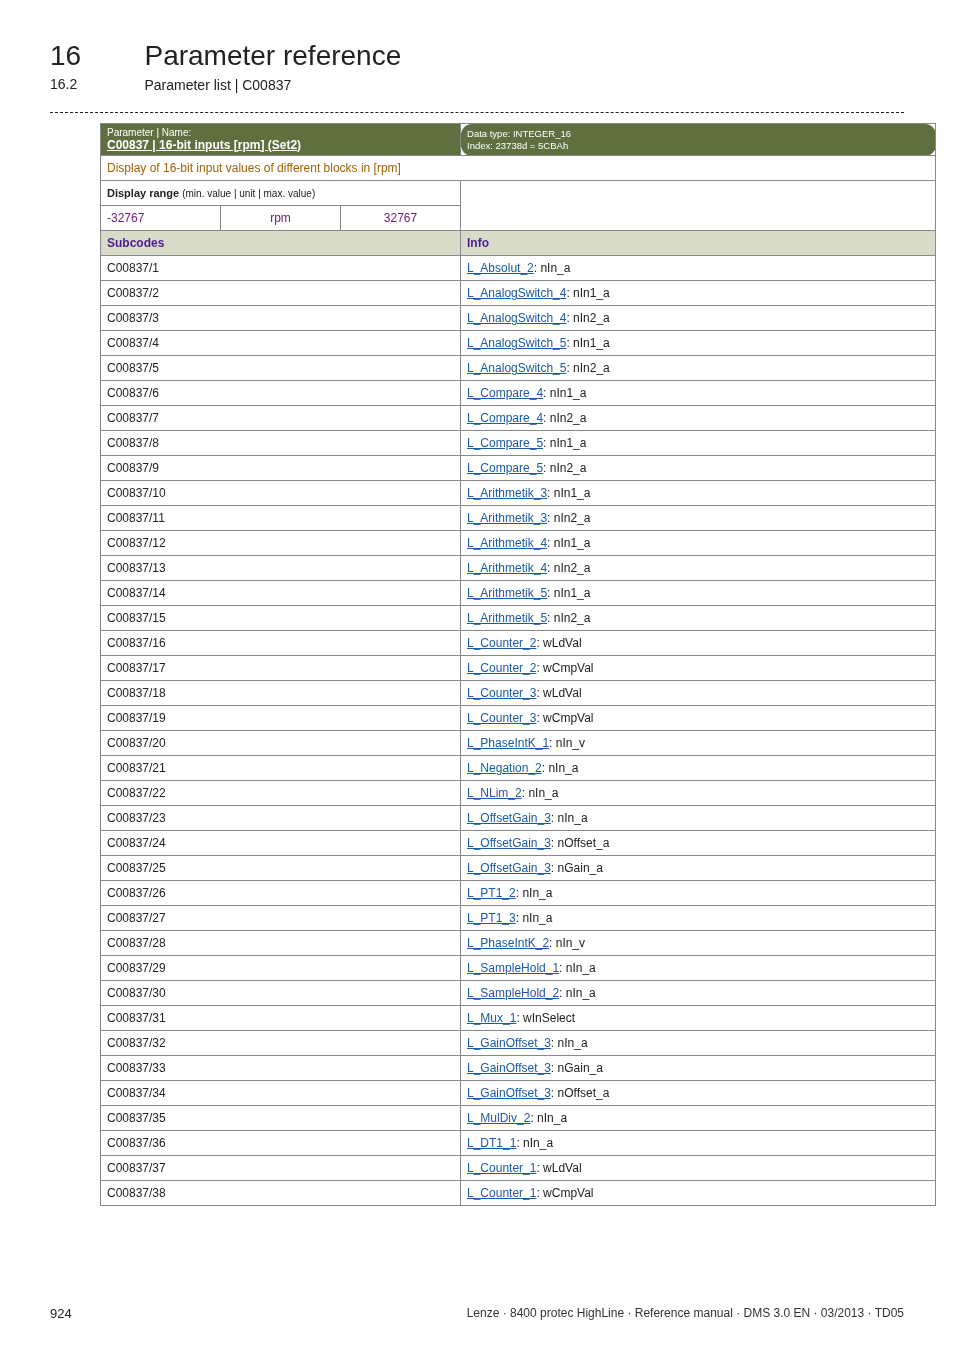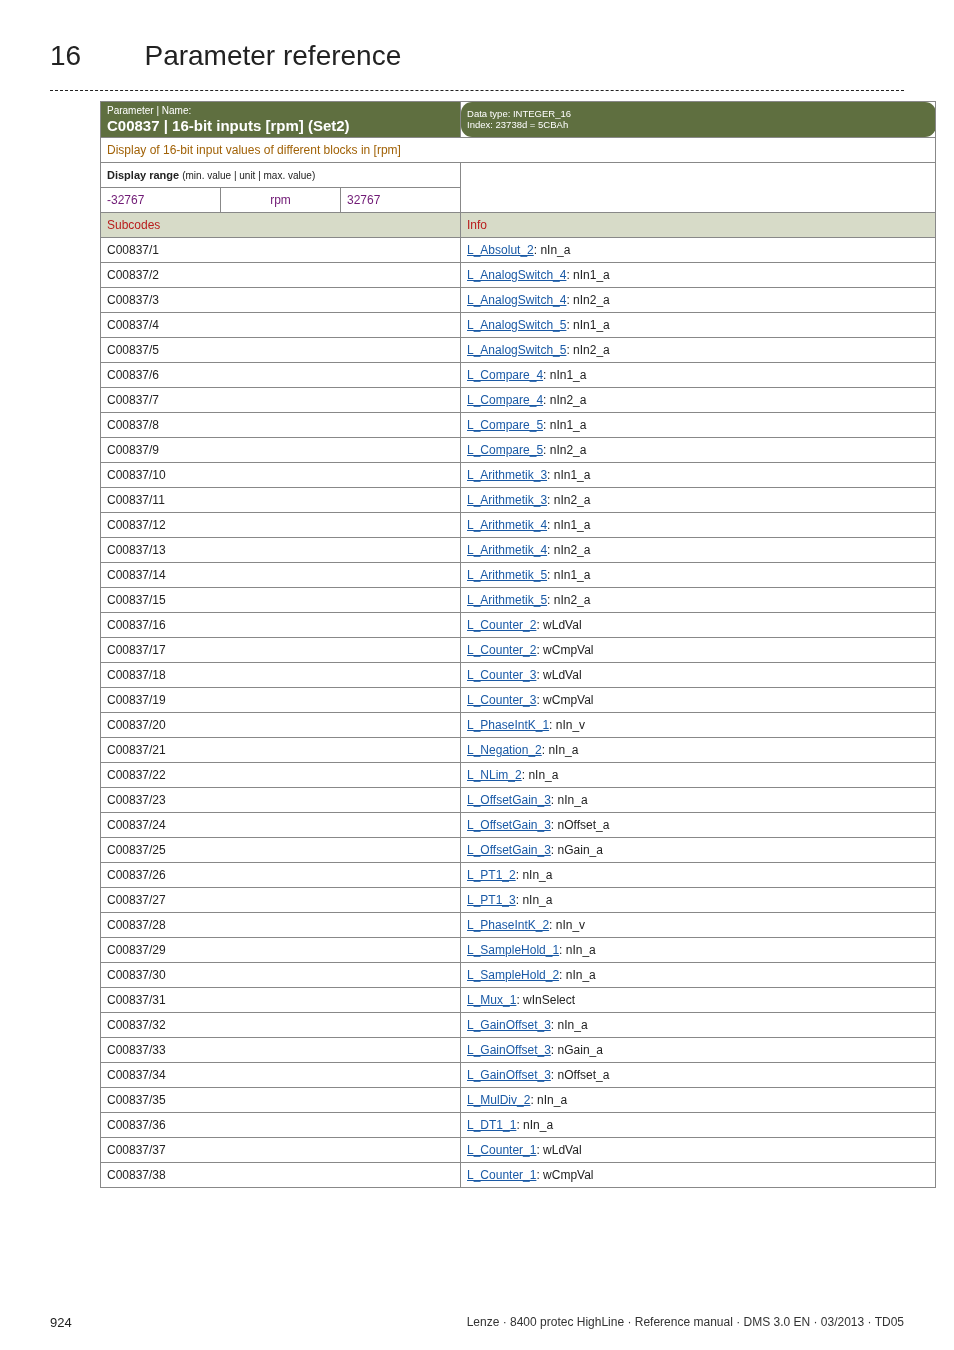--- a/index.html
+++ b/index.html
@@ -79,21 +79,22 @@
   .hdrrow td {
     background: #5f6f40;
     color: #fff;
   }
   .hdrrow .left {
     font-size: 10px;
     line-height: 1.15;
   }
   .hdrrow .left .pname {
     font-weight: 600;
-    font-size: 15px;
+    font-size: 12px;
+    text-decoration: underline;
   }
   .hdrrow .right {
     font-size: 9.5px;
     text-align: left;
     line-height: 1.2;
     border-radius: 11px;
   }
   .descrow td {
     background: #fff;
     color: #a16207;
@@ -108,49 +109,53 @@
   .disprange .lbl .sm {
     font-weight: 400;
     font-size: 10px;
   }
   .rangerow td {
     background: #fff;
     color: #701a75;
     text-align: left;
   }
   .rangerow td.center { text-align: center; }
-  .rangerow td.right { text-align: left; }
+  .rangerow td.right { text-align: center; }
   .subhdr td {
     background: #d7dbc8;
-    font-weight: 400;
-    color: #b91c1c;
+    font-weight: 700;
+    color: #4c1d95;
   }
   .link {
     color: #1a5aa6;
     text-decoration: underline;
   }
   .footer {
     position: absolute;
-    bottom: 20px;
+    bottom: 29px;
     left: 50px;
     right: 50px;
     font-size: 11px;
     color: #222;
   }
   .footer .pnum { font-size: 13px; }
   .footer .ftxt { float: right; font-size: 12px; color: #333; }
 </style>
 </head>
 <body>
 
 <div class="page">
 
   <div>
     <span class="chapnum">16</span>
     <span class="chaptitle">Parameter reference</span>
+    <div class="subrow">
+      <span class="subnum">16.2</span>
+      <span class="subtitle">Parameter list | C00837</span>
+    </div>
   </div>
 
   <hr class="dashline">
 
 
   <div class="tablewrap">
     <table class="param">
       <colgroup>
         <col style="width:120px">
         <col style="width:120px">

